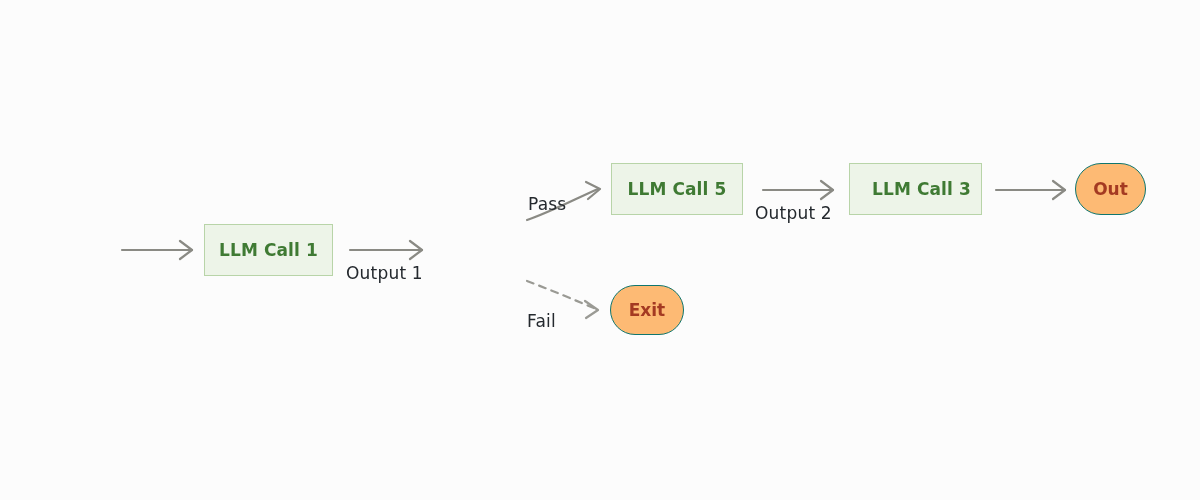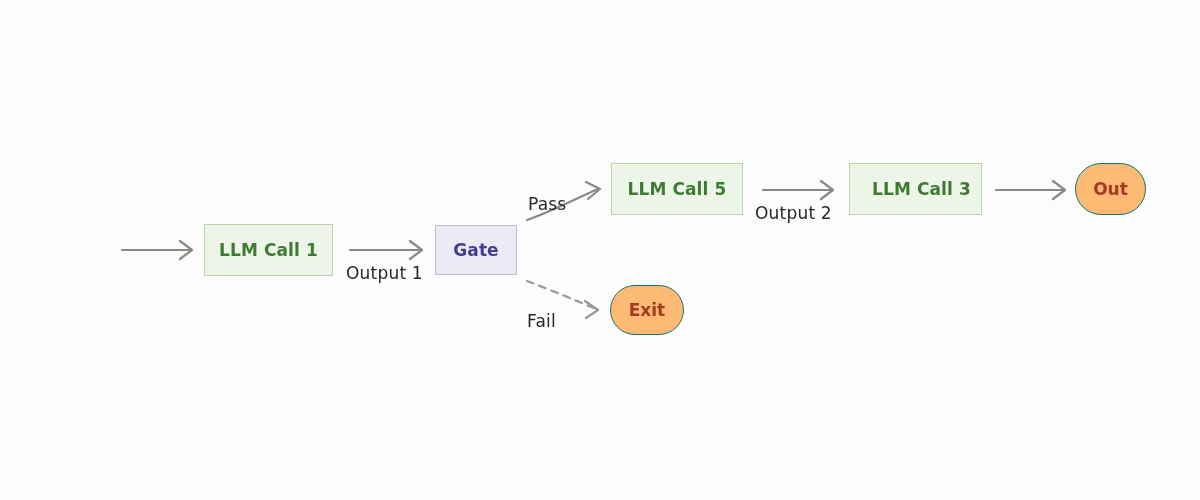--- a/index.html
+++ b/index.html
@@ -107,21 +107,20 @@
 
     <g>
       <line x1="996" y1="190" x2="1065" y2="190" stroke="#8a8a84" stroke-width="2.2" stroke-linecap="round"></line>
       <polyline points="1053,181 1065,190 1053,199" fill="none" stroke="#8a8a84" stroke-width="2.2" stroke-linecap="round" stroke-linejoin="round"></polyline>
     </g>
   </svg>
 
 
   <div class="node node-process" style="left:204px; top:224px; width:129px; height:52px;text-align:right;">LLM Call 1</div>
 
-  <div class="node node-gate" style="left:435px; top:225px; width:82px; height:50px;">Gate</div>
 
   <div class="node node-process" style="left:611px; top:163px; width:132px; height:52px;">LLM Call 5</div>
 
   <div class="node node-process" style="left:849px; top:163px; width:133px; height:52px;padding-left:12px;">LLM Call 3</div>
 
   <div class="node node-terminal shape-pill" style="left:1075px; top:163px; width:71px; height:52px;">Out</div>
 
   <div class="node node-terminal shape-pill" style="left:610px; top:285px; width:74px; height:50px;">Exit</div>
 
   <div class="edge-label" style="left:346px; top:263px;">Output 1</div>

